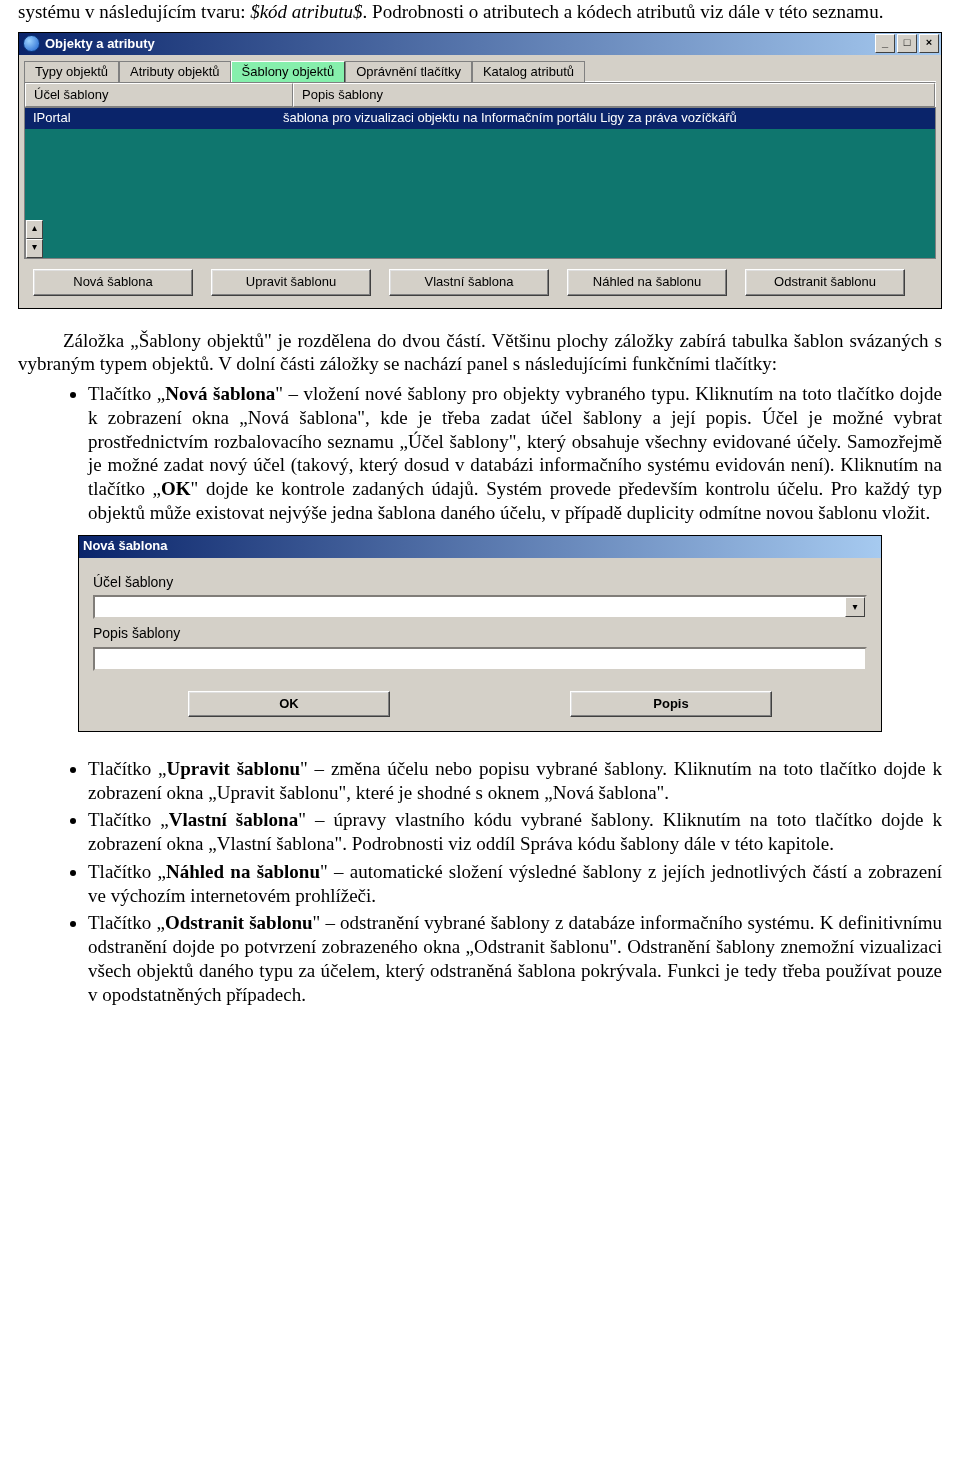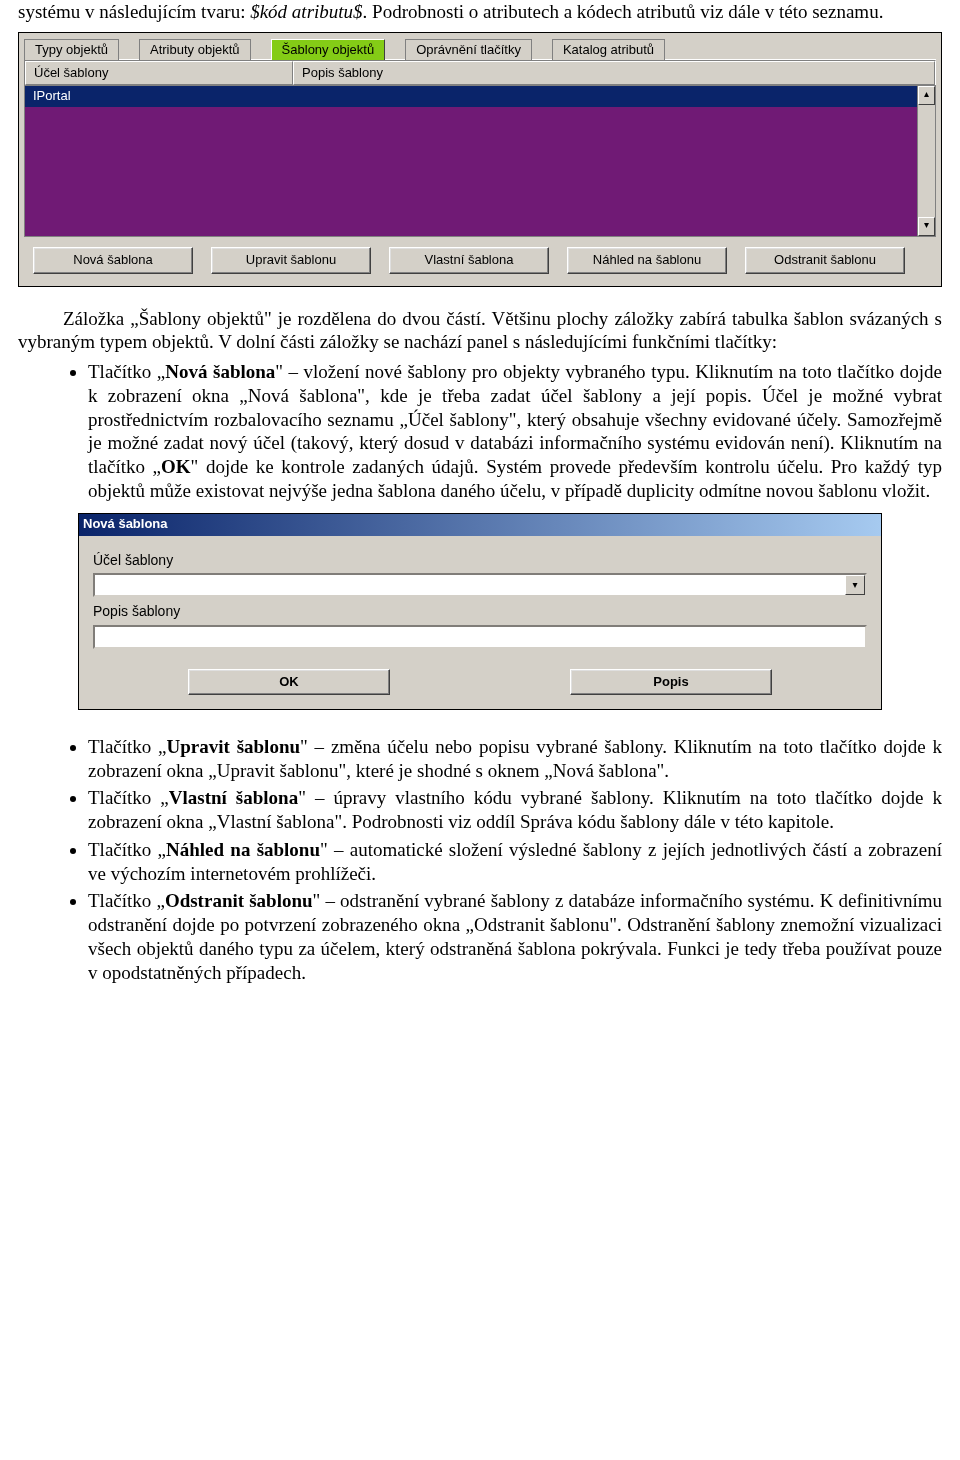--- a/index.html
+++ b/index.html
@@ -52,33 +52,33 @@
     background: #d4d0c8;
     border: 1px solid #fff;
     border-right-color:#404040; border-bottom-color:#404040;
     margin: 2px 2px 2px 0;
     font-size: 11px; line-height:14px; text-align:center;
     color:#000;
   }
   .tabs {
     display:flex;
     padding: 5px 5px 0 5px;
-    gap: 20px;
+    gap: 0;
   }
   .tab {
     background:#d4d0c8;
     border:1px solid #808080;
     border-bottom:none;
     padding:2px 10px;
     font-size:13px;
     position:relative;
     top:1px;
   }
   .tab.active {
-    background:#84cc16;
+    background:#86efac;
     border-top:1px solid #fff;
     border-left:1px solid #fff;
     border-right:1px solid #404040;
     z-index:2;
   }
   .tabpanel {
     border-top:1px solid #fff;
     margin:0 5px;
     background:#d4d0c8;
   }
@@ -89,25 +89,26 @@
     display:flex;
     font-size:13px;
   }
   .listhead .hcell {
     border:1px solid #fff;
     border-right-color:#808080; border-bottom-color:#808080;
     padding:3px 8px;
     background:#d4d0c8;
   }
   .listbody {
-    background:#701a75;
+    background:#0f766e;
     border:1px solid #808080;
     height:150px;
     position:relative;
     display:flex;
+    flex-direction:column;
   }
   .listrows { flex:1; }
   .row-sel {
     background:#0a246a;
     color:#fff;
     display:flex;
     font-size:13px;
     padding:2px 0;
   }
   .vscroll {
@@ -168,36 +169,48 @@
   .dlgbtns .btn { width:200px; font-weight:bold; }
 </style>
 </head>
 <body>
 
 <p>
   <span>systému v následujícím tvaru: </span><span class="italic">$kód atributu$</span><span>. Podrobnosti o atributech a kódech atributů viz dále v této seznamu.</span>
 </p>
 
 <div class="win">
+  <div class="titlebar">
+    <div class="tit-left">
+      <span class="globe-icon"></span>
+      <span>Objekty a atributy</span>
+    </div>
+    <div class="winbtns">
+      <div class="winbtn">_</div>
+      <div class="winbtn">□</div>
+      <div class="winbtn">×</div>
+    </div>
+  </div>
   <div class="tabs">
     <div class="tab">Typy objektů</div>
     <div class="tab">Atributy objektů</div>
     <div class="tab active">Šablony objektů</div>
     <div class="tab">Oprávnění tlačítky</div>
     <div class="tab">Katalog atributů</div>
   </div>
   <div class="tabpanel">
     <div class="listhead">
       <div class="hcell" style="width:250px">Účel šablony</div>
       <div class="hcell" style="flex:1">Popis šablony</div>
     </div>
     <div class="listbody">
       <div class="listrows">
         <div class="row-sel">
           <div style="width:250px;padding-left:8px">IPortal</div>
+          <div style="flex:1">šablona pro vizualizaci objektu na Informačním portálu Ligy za práva vozíčkářů</div>
         </div>
       </div>
       <div class="vscroll">
         <div class="sbtn">▴</div>
         <div class="sbtn">▾</div>
       </div>
     </div>
   </div>
   <div class="toolbar">
     <div class="btn">Nová šablona</div>

